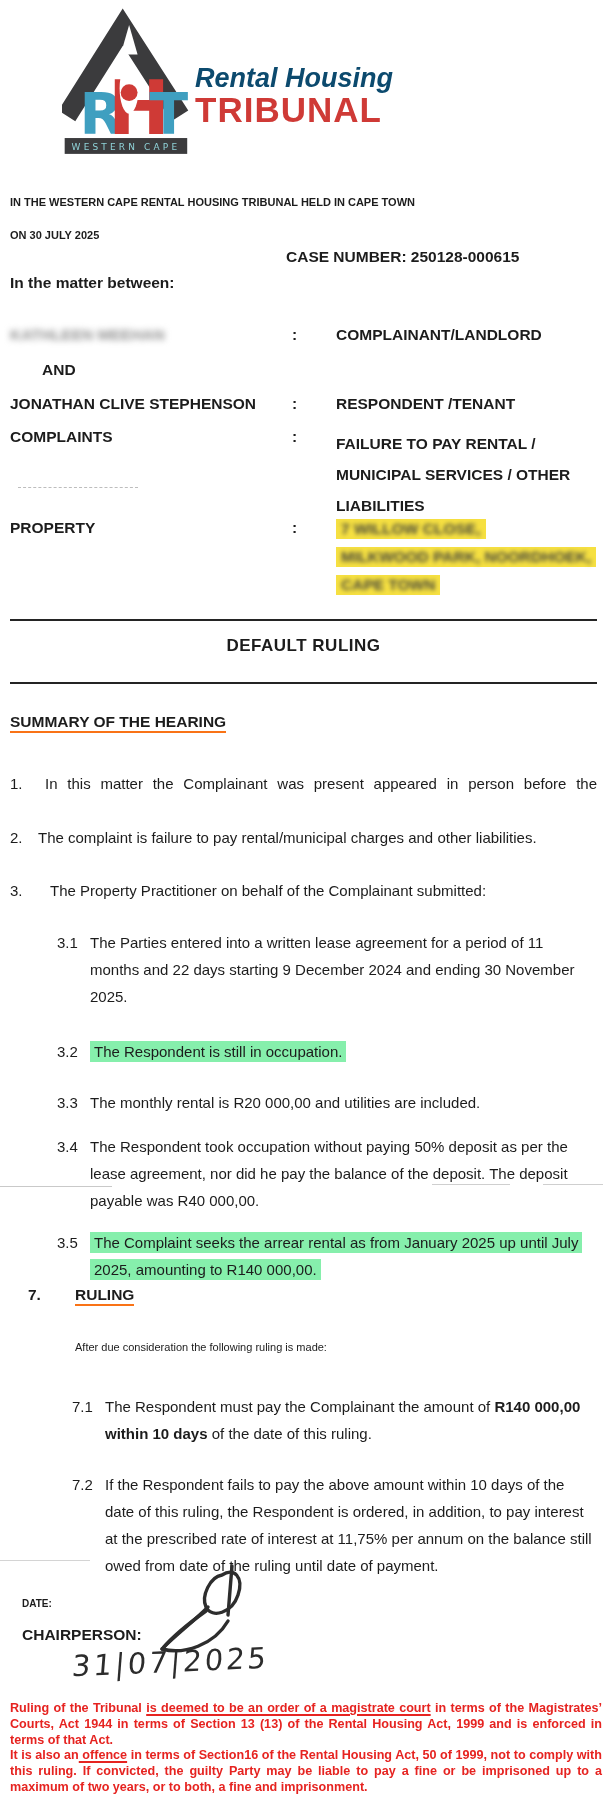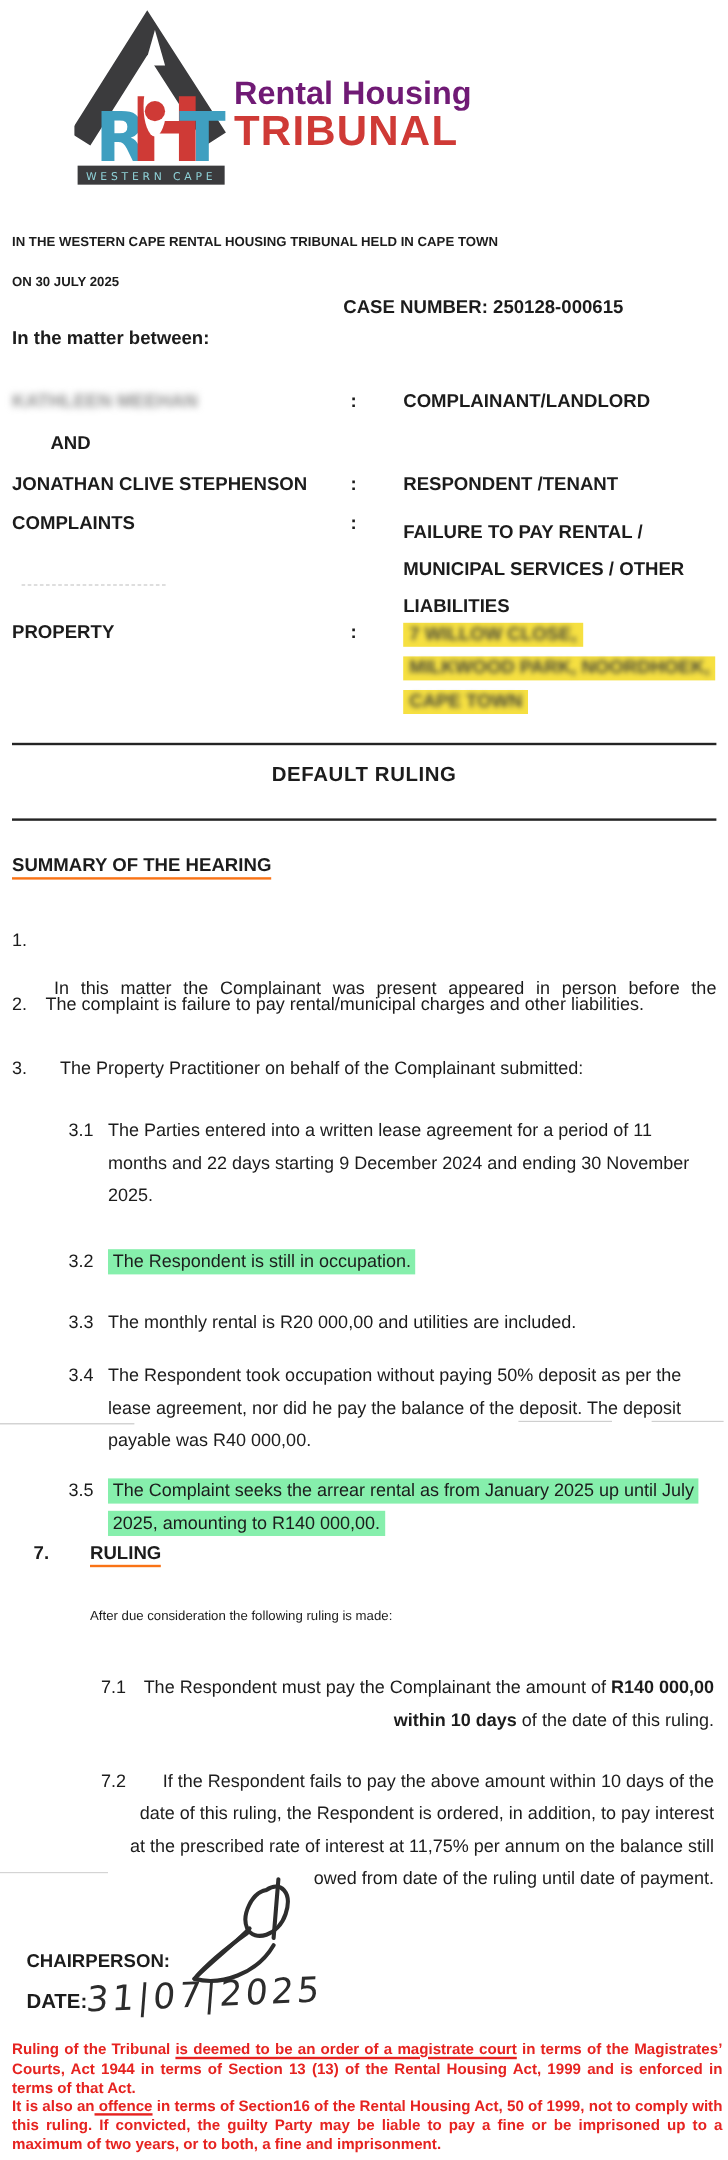--- a/index.html
+++ b/index.html
@@ -3,21 +3,21 @@
 <meta charset="utf-8">
 <style>
   html,body{margin:0;padding:0;background:#ffffff;}
   .page{position:relative;width:607px;height:1800px;background:#ffffff;overflow:hidden;
         font-family:"Liberation Sans", sans-serif;color:#1c1c1c;}
   .abs{position:absolute;}
 
   
   .logo-wrap{left:62px;top:6px;width:360px;height:150px;}
   .wordmark{position:absolute;left:133px;top:58px;line-height:1.05;white-space:nowrap;}
-  .wm-top{font-weight:bold;font-size:27px;color:#701a75;}
+  .wm-top{font-weight:bold;font-size:27px;color:#0c4a6e;font-style:italic;}
   .wm-bottom{font-weight:bold;font-size:35px;color:#cf3a36;letter-spacing:1px;}
 
   
   .court{left:10px;top:186px;width:588px;font-weight:bold;font-size:11px;line-height:33px;}
   .case-number{left:286px;top:248px;font-weight:bold;font-size:15.5px;}
   .matter{left:10px;top:274px;font-weight:bold;font-size:15.5px;}
 
   
   .row{left:10px;width:590px;display:grid;grid-template-columns:282px 44px 1fr;
        font-weight:bold;font-size:15.5px;}
@@ -34,33 +34,33 @@
   .banner-title{left:0;top:636px;width:607px;text-align:center;font-weight:bold;font-size:17px;letter-spacing:.5px;}
 
   .section-heading{left:10px;top:713px;font-weight:bold;font-size:15.5px;}
   .ul2{border-bottom:2px solid #f97316;padding-bottom:1px;}
 
   
   .item{left:10px;width:587px;display:grid;font-size:15px;line-height:27px;}
   .i1{grid-template-columns:35px 1fr;}
   .i2{grid-template-columns:28px 1fr;}
   .i3{grid-template-columns:40px 1fr;}
-  .just{text-align:justify;text-align-last:justify;margin-top:40px;}
+  .just{text-align:justify;text-align-last:justify;}
 
   .sub{left:57px;width:533px;display:grid;grid-template-columns:33px 1fr;font-size:15px;line-height:27px;}
-  .rsub{left:72px;width:523px;text-align:right;}
+  .rsub{left:72px;width:523px;}
   .hl{background:#86efac;padding:2px 4px;box-decoration-break:clone;-webkit-box-decoration-break:clone;}
 
   .ruling-num{left:28px;top:1286px;font-weight:bold;font-size:15.5px;}
   .ruling-head{left:75px;top:1286px;font-weight:bold;font-size:15.5px;}
   .ruling-intro{left:75px;top:1341px;font-size:11px;}
 
   
   .chair{left:22px;top:1626px;font-weight:bold;font-size:15.5px;}
-  .datelbl{left:22px;top:1658px;font-weight:bold;font-size:17px;}
+  .datelbl{left:22px;top:1598px;font-weight:bold;font-size:10px;}
   .sig{left:150px;top:1563px;}
   .hand-date{left:72px;top:1645px;font-family:"DejaVu Sans", sans-serif;font-size:29px;color:#2c2c2c;
              transform:rotate(-2.5deg) skewX(-7deg);letter-spacing:3px;white-space:nowrap;}
 
   
   .footer{left:10px;top:1701px;width:592px;color:#e62320;font-weight:bold;font-size:12.6px;
           line-height:15.8px;text-align:justify;}
   .footer p{margin:0;}
   .u{text-decoration:underline;text-decoration-thickness:1.5px;text-underline-offset:2px;}
 

